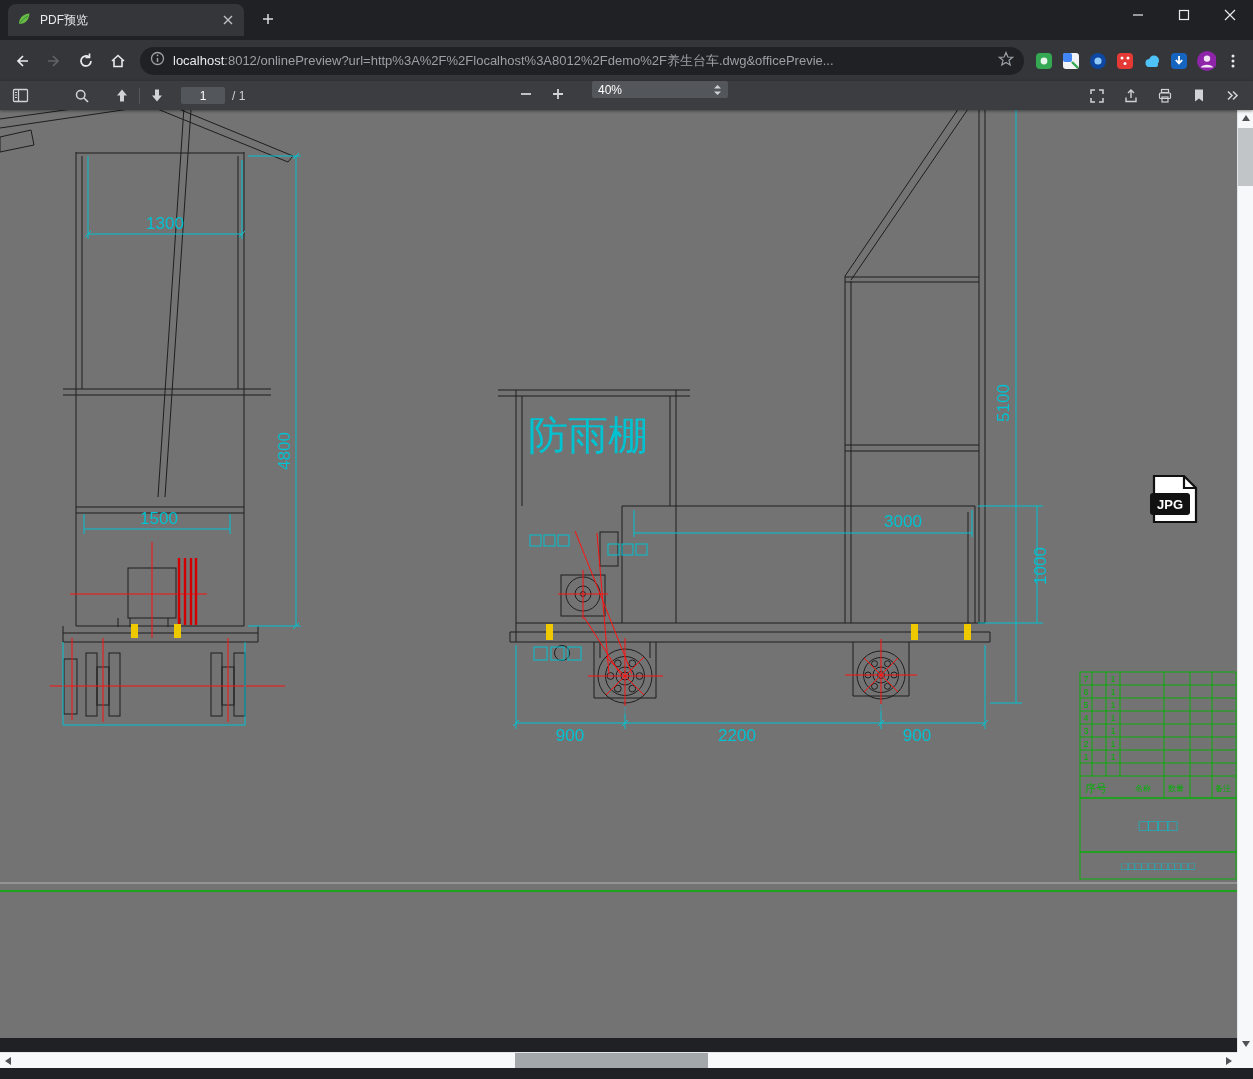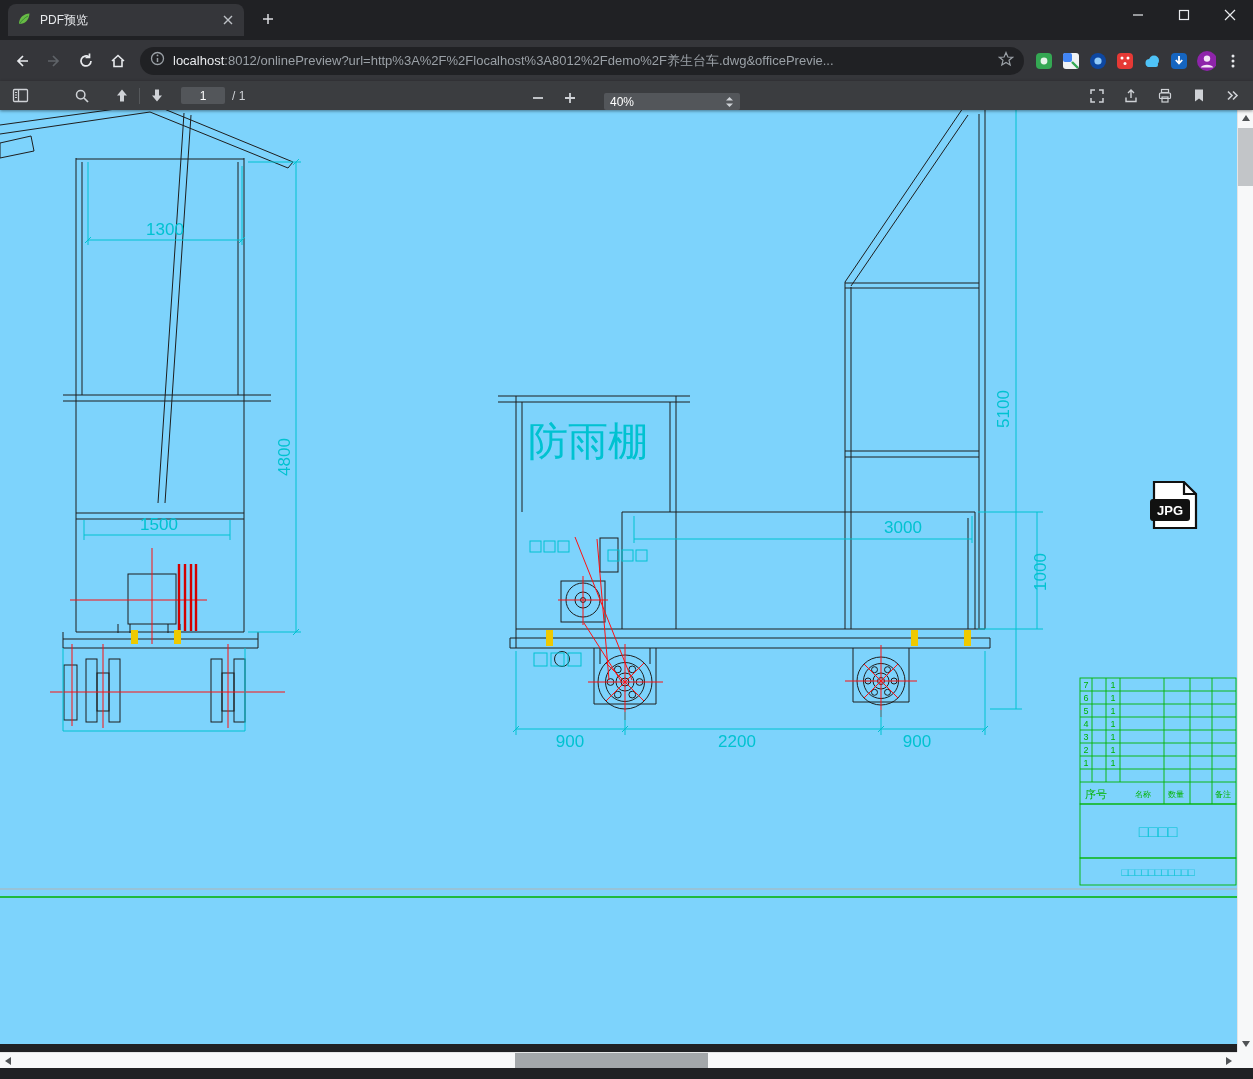--- a/index.html
+++ b/index.html
@@ -27,27 +27,27 @@
   .extic { width:20px; height:20px; display:flex; align-items:center; justify-content:center; }
 
   
   .pdfbar { height:29px; background:#3b3d40; position:relative; display:flex; align-items:center;
             color:#d4d6d9; box-shadow:0 1px 3px rgba(0,0,0,.45); z-index:5; }
   .pbtn { width:28px; height:25px; display:flex; align-items:center; justify-content:center; flex:0 0 auto; }
   .pdiv { width:1px; height:16px; background:#55585b; margin:0 3px; flex:0 0 auto; }
   .pageinput { width:44px; height:17px; background:#53565a; border:none; border-radius:2px;
                color:#fff; font-size:12px; text-align:center; font-family:"Liberation Sans",sans-serif; }
   .pagecount { font-size:12px; margin-left:7px; color:#cfd2d6; }
-  .zoomgrp { position:absolute; left:524px; top:0; height:29px; display:flex; align-items:flex-end; gap:4px; }
+  .zoomgrp { position:absolute; left:512px; top:0; height:29px; display:flex; align-items:flex-start; gap:4px; }
   .zoomsel { width:136px; height:17px; background:#53565a; border-radius:2px; display:flex; align-items:center;
              padding:0 6px; font-size:12px; color:#fff; justify-content:space-between; }
   .rightgrp { position:absolute; right:6px; top:0; height:29px; display:flex; align-items:center; gap:6px; }
 
   
-  .content { position:absolute; top:102px; left:0; width:1237px; height:942px; background:#7dd3fc; overflow:hidden; }
+  .content { position:absolute; top:96px; left:0; width:1237px; height:942px; background:#737373; overflow:hidden; }
   .drawing { position:absolute; top:0; left:0; }
   .drawing text { font-family:"Liberation Sans", sans-serif; }
 
   
   .vscroll { position:absolute; top:110px; right:0; width:16px; height:942px; background:#f7f8f9; border-left:1px solid #e4e5e6; }
   .vthumb { position:absolute; top:18px; left:0; width:16px; height:58px; background:#c2c5c8; }
   .hscroll { position:absolute; top:1052px; left:0; width:1237px; height:16px; background:#f7f8f9; border-top:1px solid #e4e5e6; }
   .hthumb { position:absolute; left:515px; top:0; width:193px; height:16px; background:#a3a7aa; }
   .sarrow { position:absolute; width:16px; height:16px; display:flex; align-items:center; justify-content:center; }
   .corner { position:absolute; top:1052px; right:0; width:16px; height:16px; background:#f7f8f9; }

